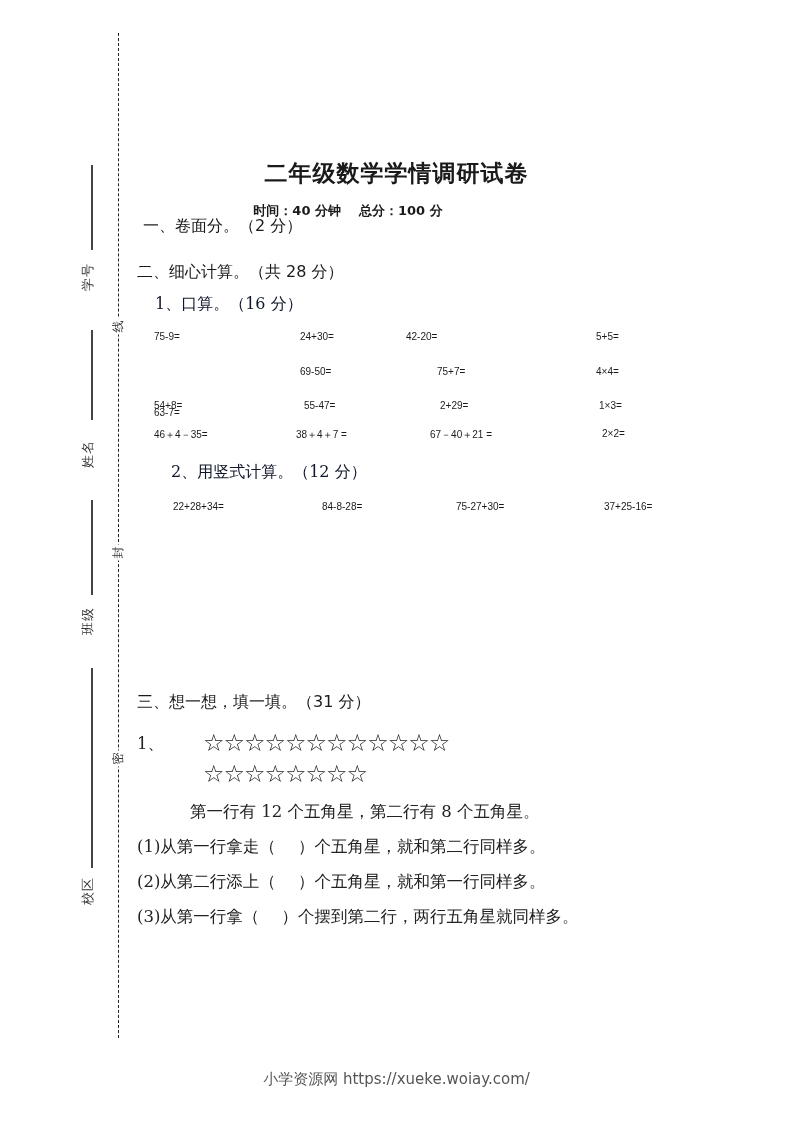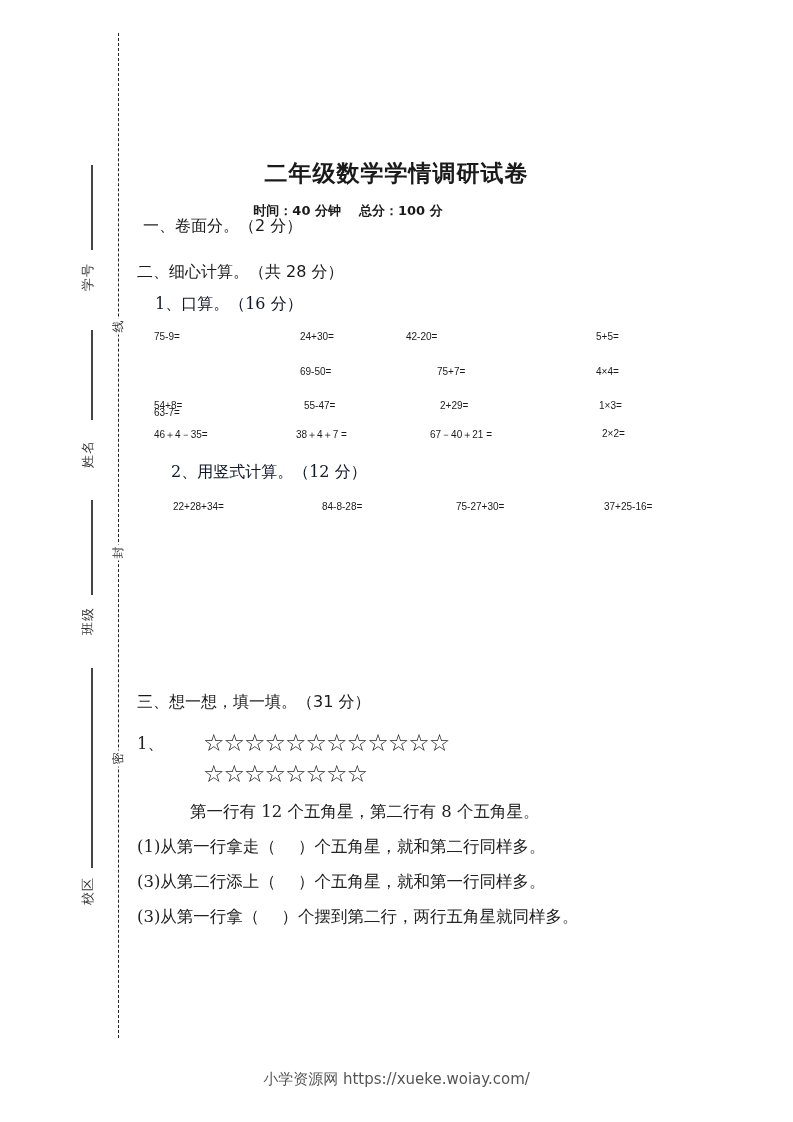--- a/index.html
+++ b/index.html
@@ -95,19 +95,19 @@
 <div class="abs q" style="top:733px;left:137px;">1、</div>
 <div class="abs stars" style="top:729px;left:203px;">☆☆☆☆☆☆☆☆☆☆☆☆</div>
 <div class="abs stars" style="top:760px;left:203px;">☆☆☆☆☆☆☆☆</div>
 
 <div class="abs q" style="top:801px;left:190px;">第一行有 12 个五角星，第二行有 8 个五角星。</div>
 
 <div class="abs q" style="top:836px;left:137px;">
   <span>(1)从第一行拿走（</span><span style="display:inline-block;width:22px;"></span><span>）个五角星，就和第二行同样多。</span>
 </div>
 <div class="abs q" style="top:871px;left:137px;">
-  <span>(3)从第二行添上（</span><span style="display:inline-block;width:22px;"></span><span>）个五角星，就和第一行同样多。</span>
+  <span>(2)从第二行添上（</span><span style="display:inline-block;width:22px;"></span><span>）个五角星，就和第一行同样多。</span>
 </div>
 <div class="abs q" style="top:906px;left:137px;">
   <span>(3)从第一行拿（</span><span style="display:inline-block;width:22px;"></span><span>）个摆到第二行，两行五角星就同样多。</span>
 </div>
 
 <div class="abs footer">小学资源网 https://xueke.woiay.com/</div>
 
 </body></html>

